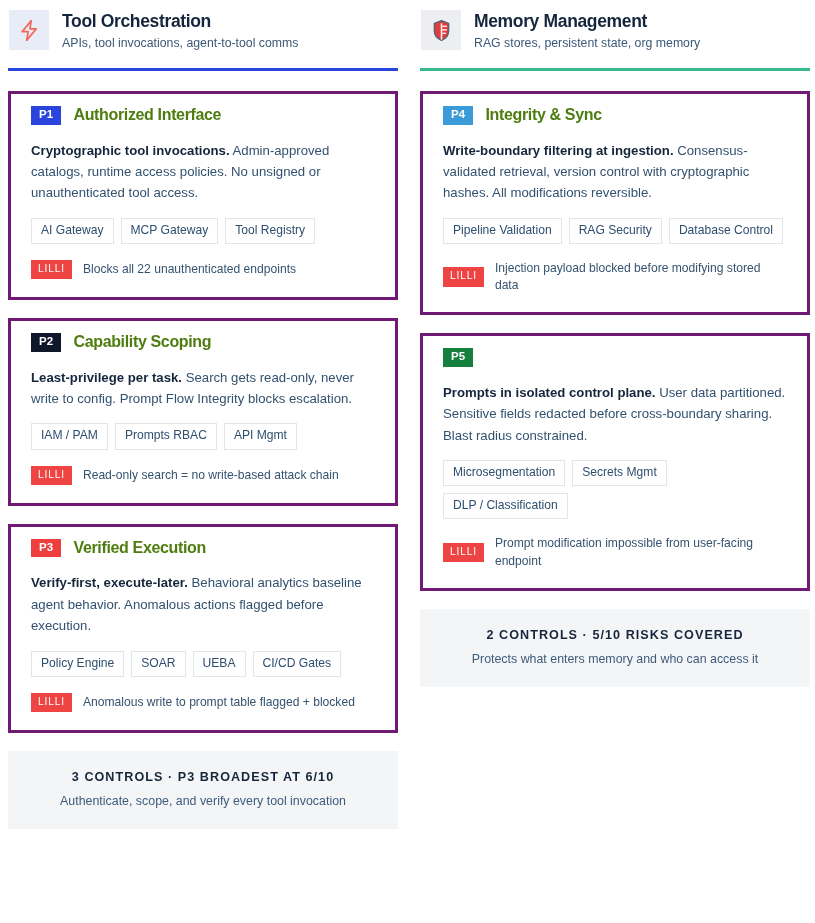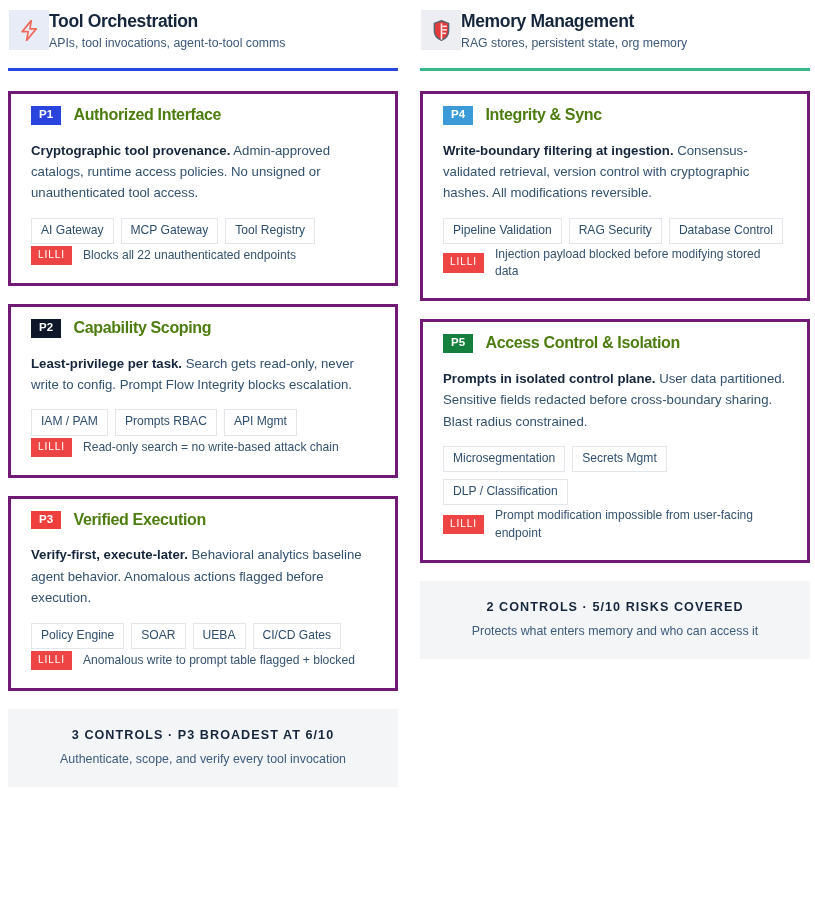--- a/index.html
+++ b/index.html
@@ -27,20 +27,21 @@
     display: flex;
     flex-direction: column;
   }
   .column.left  { margin-left: 8px; }
   .column.right { margin-left: 2px; }
 
   
   .col-head {
     display: flex;
     align-items: flex-start;
+    gap: 13px;
     padding: 10px 0 0 1px;
     height: 68px;
   }
 
   .col-icon {
     width: 40px;
     height: 40px;
     flex: 0 0 40px;
     display: flex;
     align-items: center;
@@ -113,21 +114,21 @@
   }
   .card-body b {
     color: #15263c;
     font-weight: 700;
   }
 
   .chips {
     display: flex;
     flex-wrap: wrap;
     gap: 7px;
-    margin-bottom: 2px;
+    margin-bottom: 16px;
     text-align: right;
   }
   .chip {
     border: 1px solid #e2e5ea;
     background: #ffffff;
     font-size: 12.1px;
     color: #2e4e6e;
     padding: 5px 9px 6px 9px;
     line-height: 1.1;
     white-space: nowrap;
@@ -195,21 +196,21 @@
     <div class="col-rule blue"></div>
 
     <div class="cards">
 
       <div class="card">
         <div class="card-head">
           <span class="pbadge" style="background:#2a45dd">P1</span>
           <span class="card-title">Authorized Interface</span>
         </div>
         <div class="card-body">
-          <b>Cryptographic tool provenance.</b><span> Admin-approved catalogs, runtime access policies. No unsigned or unauthenticated tool access.</span>
+          <b>Cryptographic tool invocations.</b><span> Admin-approved catalogs, runtime access policies. No unsigned or unauthenticated tool access.</span>
         </div>
         <div class="chips">
           <span class="chip">AI Gateway</span>
           <span class="chip">MCP Gateway</span>
           <span class="chip">Tool Registry</span>
         </div>
         <div class="proof">
           <span class="proof-badge">LILLI</span>
           <span class="proof-text">Blocks all 22 unauthenticated endpoints</span>
         </div>
@@ -297,21 +298,20 @@
         </div>
         <div class="proof">
           <span class="proof-badge">LILLI</span>
           <span class="proof-text">Injection payload blocked before modifying stored data</span>
         </div>
       </div>
 
       <div class="card">
         <div class="card-head">
           <span class="pbadge" style="background:#15803d">P5</span>
-          <span class="card-title">Access Control &amp; Isolation</span>
         </div>
         <div class="card-body">
           <b>Prompts in isolated control plane.</b><span> User data partitioned. Sensitive fields redacted before cross-boundary sharing. Blast radius constrained.</span>
         </div>
         <div class="chips">
           <span class="chip">Microsegmentation</span>
           <span class="chip">Secrets Mgmt</span>
           <span class="chip">DLP / Classification</span>
         </div>
         <div class="proof">

